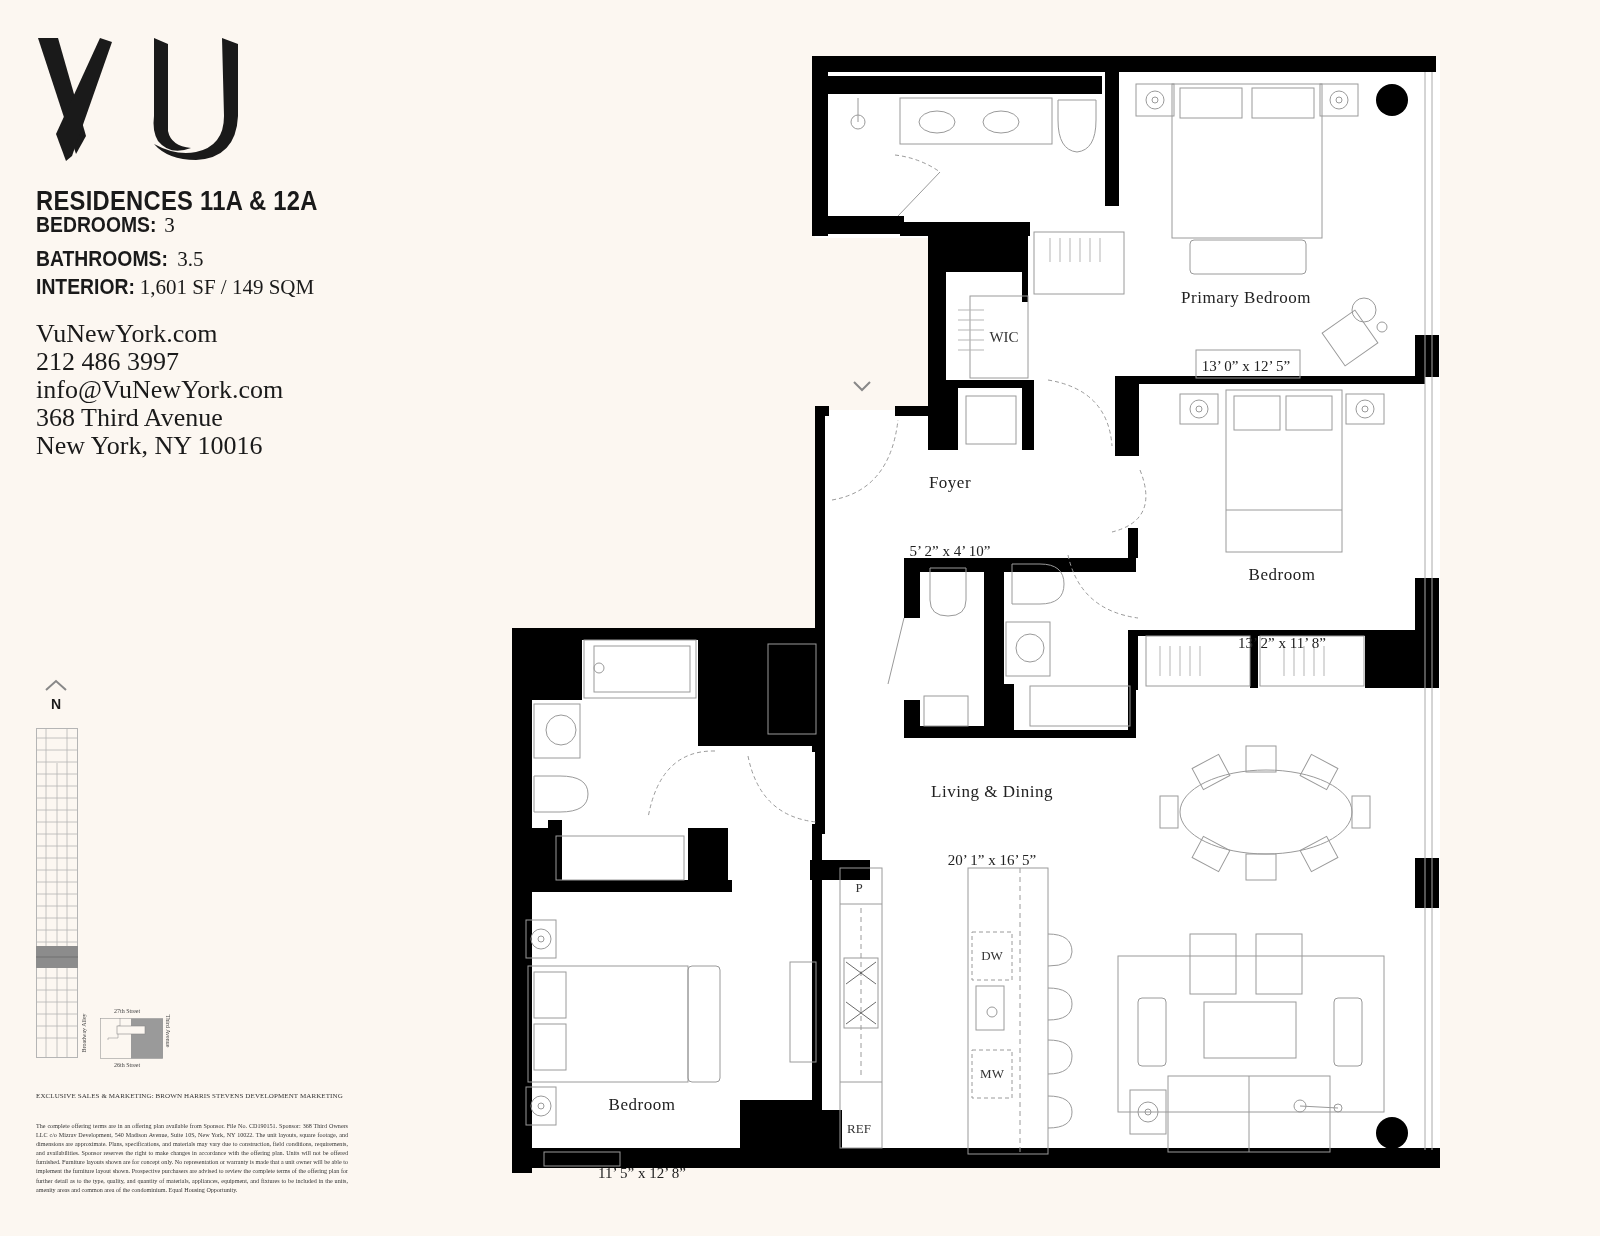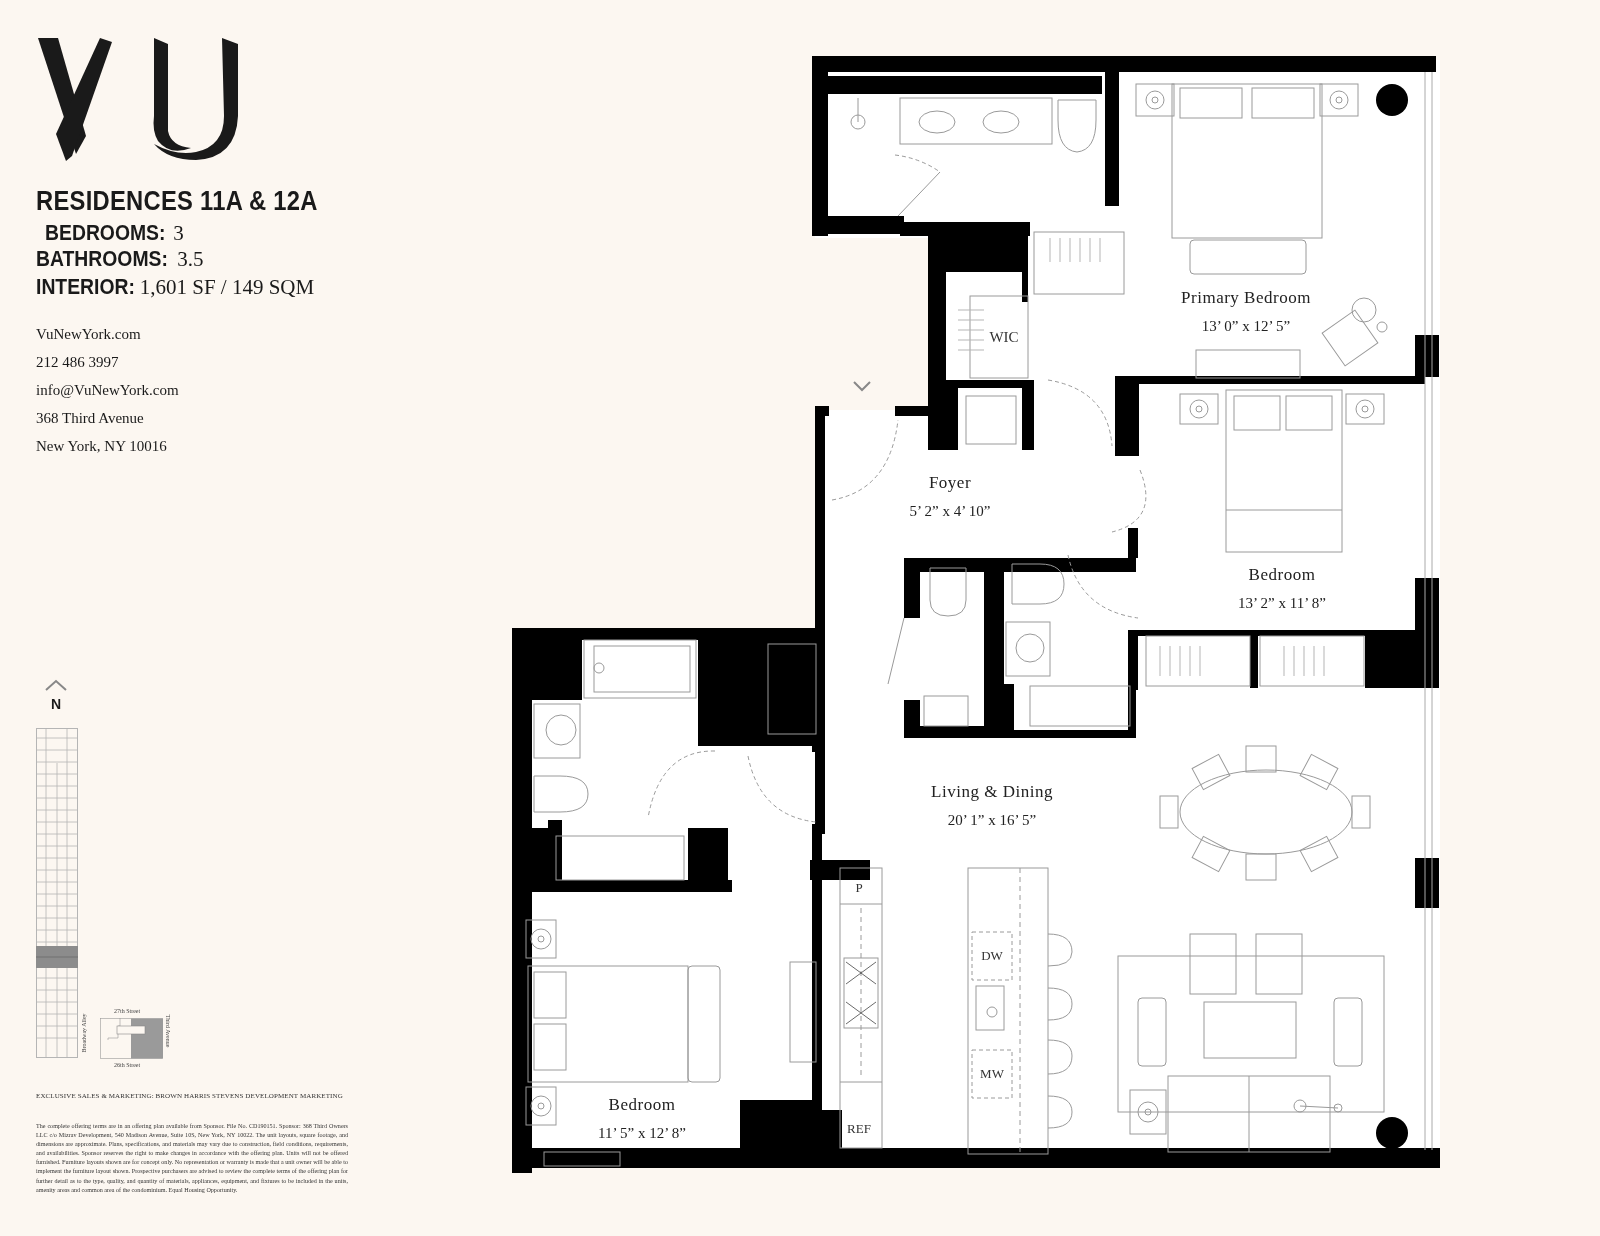--- a/index.html
+++ b/index.html
@@ -4,46 +4,46 @@
 <style>
   html, body { margin:0; padding:0; }
   body { width:1600px; height:1236px; background:#fcf7f1; position:relative; overflow:hidden;
          font-family:"Liberation Serif", serif; color:#1a1a1a; }
   .logo { position:absolute; left:36px; top:36px; width:210px; height:125px; }
   .title { position:absolute; left:36px; top:186px; font-family:"Liberation Sans", sans-serif; font-weight:bold;
            font-size:27px; letter-spacing:0.3px; transform:scaleX(0.88); transform-origin:left top; white-space:nowrap; }
   .spec { position:absolute; left:36px; font-size:21px; white-space:nowrap; }
   .spec .k { font-family:"Liberation Sans", sans-serif; font-weight:bold; font-size:22px; display:inline-block; transform:scaleX(0.88); transform-origin:left center; margin-right:-14px; }
   .spec .v { font-family:"Liberation Serif", serif; }
-  .contact { position:absolute; left:36px; top:320px; font-size:15px; line-height:28px; }
+  .contact { position:absolute; left:36px; top:320px; font-size:26px; line-height:28px; }
   .contact div { white-space:nowrap; }
   .north { position:absolute; left:42px; top:678px; width:28px; text-align:center; }
   .north-label { font-family:"Liberation Sans", sans-serif; font-size:14px; font-weight:bold; }
   .building { position:absolute; left:36px; top:728px; width:42px; height:330px; }
   .site-label { position:absolute; font-size:6px; color:#444; white-space:nowrap; }
   .marketing { position:absolute; left:36px; top:1092px; font-size:7px; letter-spacing:0.1px; white-space:nowrap; color:#333; }
   .disclaimer { position:absolute; left:36px; top:1122px; width:312px; font-size:6.1px; line-height:9.1px; text-align:justify; color:#333; }
   .plan { position:absolute; left:0; top:0; width:1600px; height:1236px; }
   .room-label { position:absolute; font-family:"Liberation Serif", serif; font-size:17px; letter-spacing:0.5px; white-space:nowrap; transform:translateX(-50%); color:#222; }
-  .room-dim { position:absolute; font-family:"Liberation Serif", serif; font-size:15px; white-space:nowrap; transform:translateX(-50%); color:#222; }
+  .room-dim { position:absolute; font-family:"Liberation Serif", serif; font-size:15px; white-space:nowrap; transform:translateX(-50%); color:#222;margin-top:40px; }
   .fixture-label { position:absolute; font-family:"Liberation Serif", serif; font-size:13px; white-space:nowrap; transform:translateX(-50%); color:#333; }
 </style>
 </head>
 <body>
 
 <svg class="logo" viewBox="0 0 210 125">
   <path d="M2 2 L22 2 L50 100 L40 118 Z" fill="#1a1a1a"></path>
   <path d="M20 98 L64 2 L76 6 L36 120 L30 125 Z" fill="#1a1a1a"></path>
   <path d="M118 2 L132 8 L132 95 Q135 110 155 112 Q134 120 122 105 Q116 95 118 80 Z" fill="#1a1a1a"></path>
   <path d="M186 2 L202 8 L202 80 Q200 122 160 124 Q132 124 118 108 Q140 120 160 116 Q188 110 188 80 Z" fill="#1a1a1a"></path>
 </svg>
 
 <div class="title">RESIDENCES 11A &amp; 12A</div>
 
-<div class="spec" style="top:220px;margin-left:9px;">
+<div class="spec" style="top:212px;">
   <span class="k">BEDROOMS:</span>
   <span class="v">3</span>
 </div>
 <div class="spec" style="top:246px;">
   <span class="k">BATHROOMS:</span>
   <span class="v">3.5</span>
 </div>
 <div class="spec" style="top:274px;">
   <span class="k">INTERIOR:</span>
   <span class="v">1,601 SF / 149 SQM</span>

